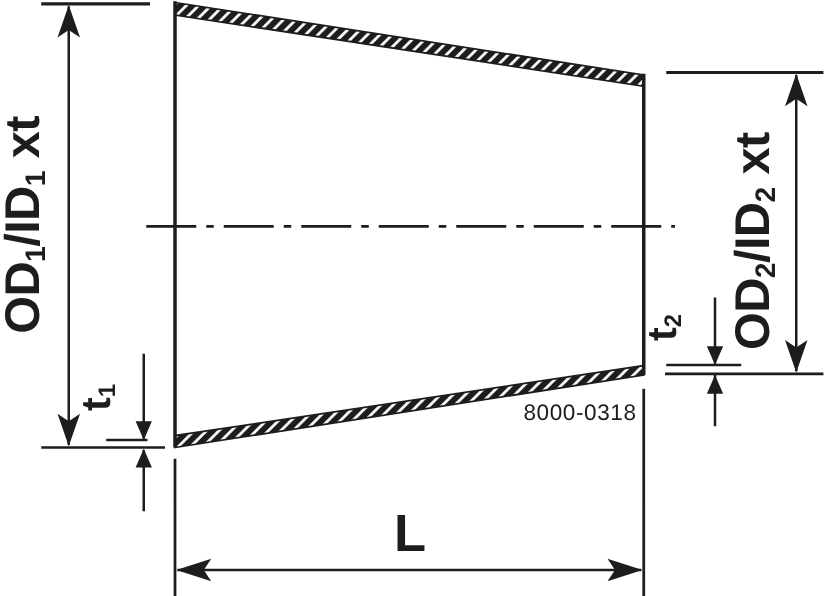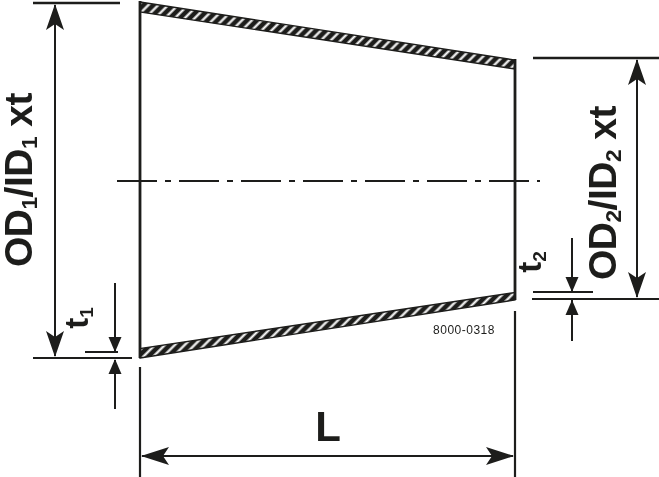--- a/index.html
+++ b/index.html
@@ -13,21 +13,21 @@
   .ln{stroke:var(--line,#1d1d1b);fill:none;}
   .fil{fill:var(--line,#1d1d1b);stroke:none;}
   .bgln{stroke:var(--bg,#ffffff);}
   .hatchband{fill:url(#hatch);stroke:var(--line,#1d1d1b);stroke-width:1.4;}
   .lbl{position:absolute;white-space:nowrap;line-height:1;}
   .rot{transform:translate(-50%,-50%) rotate(-90deg);}
   .ctr{transform:translate(-50%,-50%);}
   .dim-big{font-size:39px;font-weight:bold;letter-spacing:-0.5px;}
   .dim-t{font-size:33px;font-weight:bold;}
   .dim-l{font-size:42px;font-weight:bold;}
-  .pn{font-size:12px;font-weight:400;letter-spacing:0.5px;}
+  .pn{font-size:18px;font-weight:400;letter-spacing:0.5px;}
   sub{font-size:0.58em;vertical-align:-0.22em;font-weight:inherit;}
 </style>
 </head>
 <body>
 
 <div class="stage" style="--line: #1d1d1b; --bg: #ffffff;">
 
   <svg width="659" height="477" viewBox="0 0 659 477">
     <defs>
       <pattern id="hatch" width="7" height="7" patternUnits="userSpaceOnUse" patternTransform="rotate(45)">

